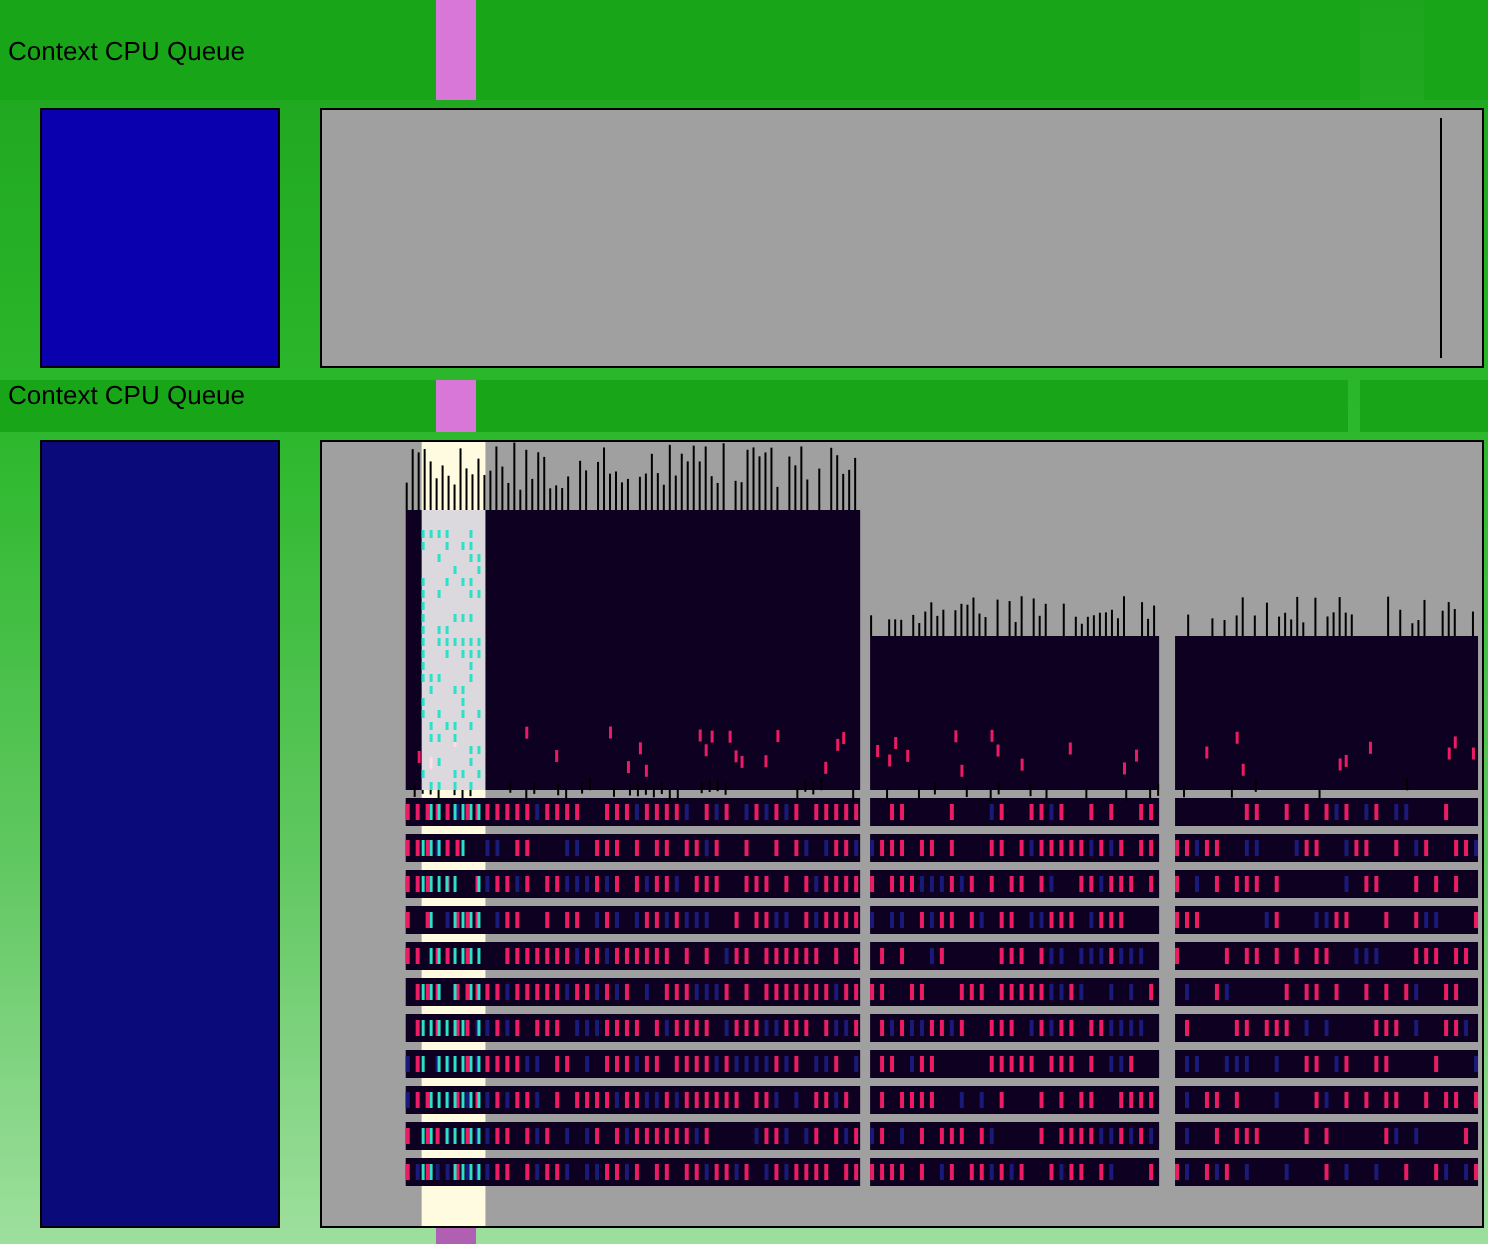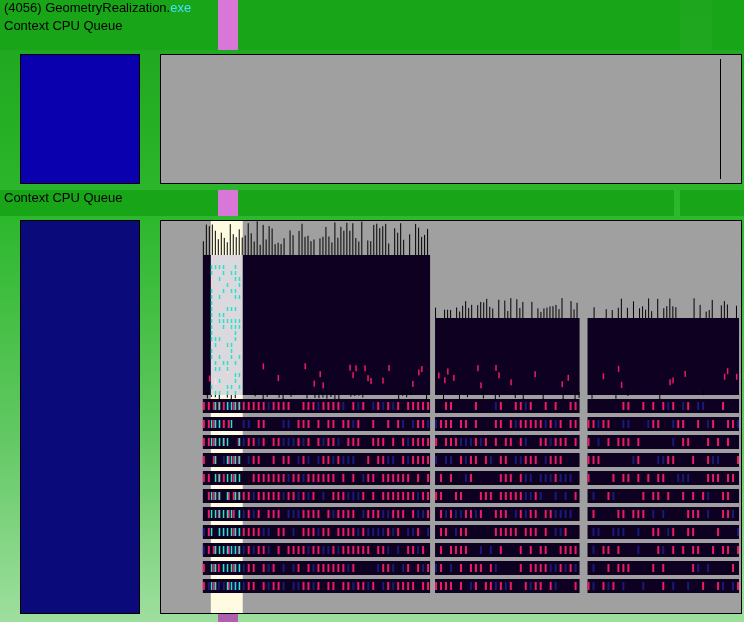--- a/index.html
+++ b/index.html
@@ -57,24 +57,20 @@
 </style>
 </head>
 <body>
 
 <div id="root">
 
   <div class="header-row" style="top:0px;height:18px;">
     <div class="green-segment" style="left:0px;width:680px;"></div>
     <div class="green-segment" style="left:712px;width:32px;"></div>
     <div class="pink-marker" style="left:218px;width:20px;"></div>
-    <div class="header-text">
-      <span>(4056)</span>
-      <span>GeometryRealization.</span><span class="header-text-cyan">exe</span>
-    </div>
   </div>
 
   <div class="header-row" style="top:18px;height:32px;">
     <div class="green-segment" style="left:0px;width:680px;"></div>
     <div class="green-segment" style="left:712px;width:32px;"></div>
     <div class="pink-marker" style="left:218px;width:20px;"></div>
     <div class="header-text">Context CPU Queue</div>
   </div>
 
   <div class="mini-panel" style="top:54px;height:130px;"></div>

